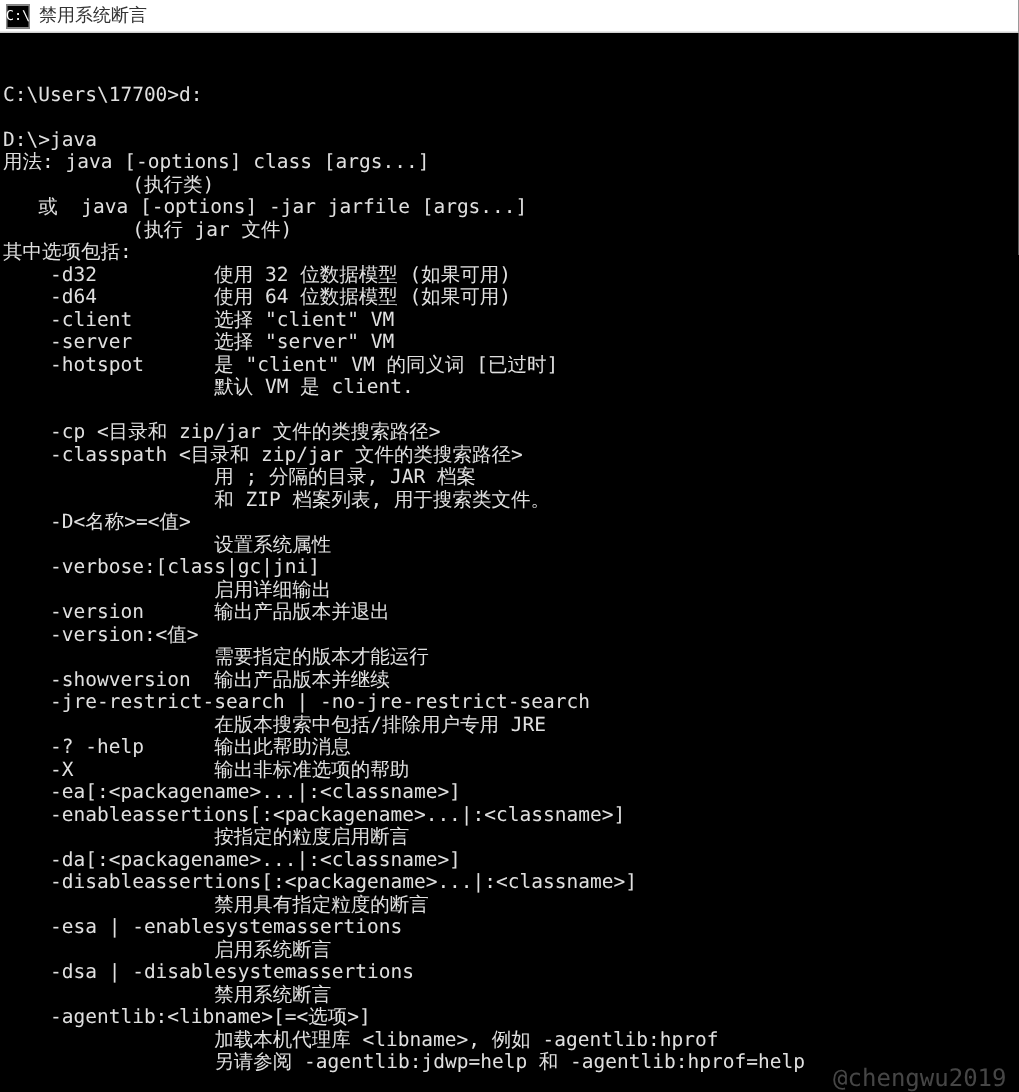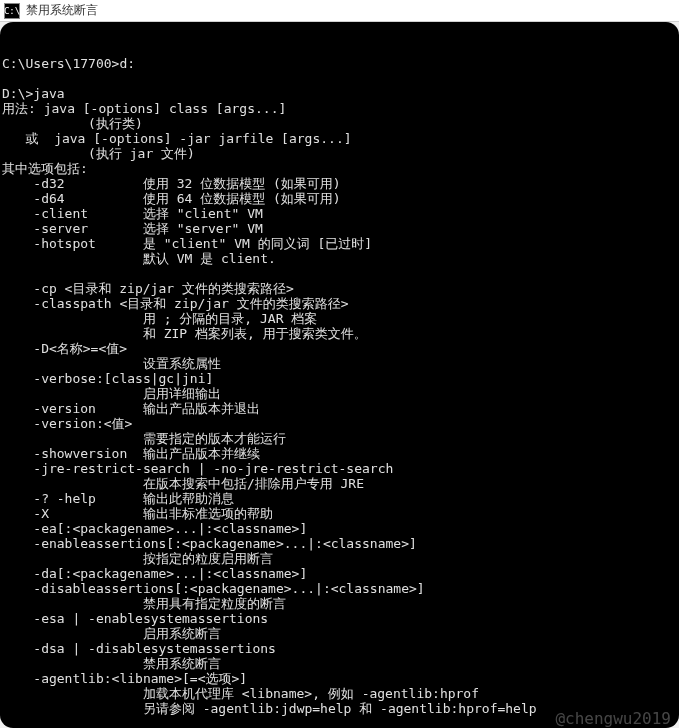--- a/index.html
+++ b/index.html
@@ -42,21 +42,20 @@
       height: calc(100% - 22px);
       background: #000000;
       color: #e0e0e0;
       font-size: 13px;
       line-height: 15px;
       padding: 4px 2px;
       white-space: pre;
       font-family: "NSimSun", "SimSun", "Consolas", monospace;
       overflow: hidden;
       position: relative;
-      border-radius: 13px;
     }
     .line {
       white-space: pre;
       min-height: 15px;
     }
     .watermark {
       position: absolute;
       right: 8px;
       bottom: 2px;
       color: rgba(200,200,200,0.35);

